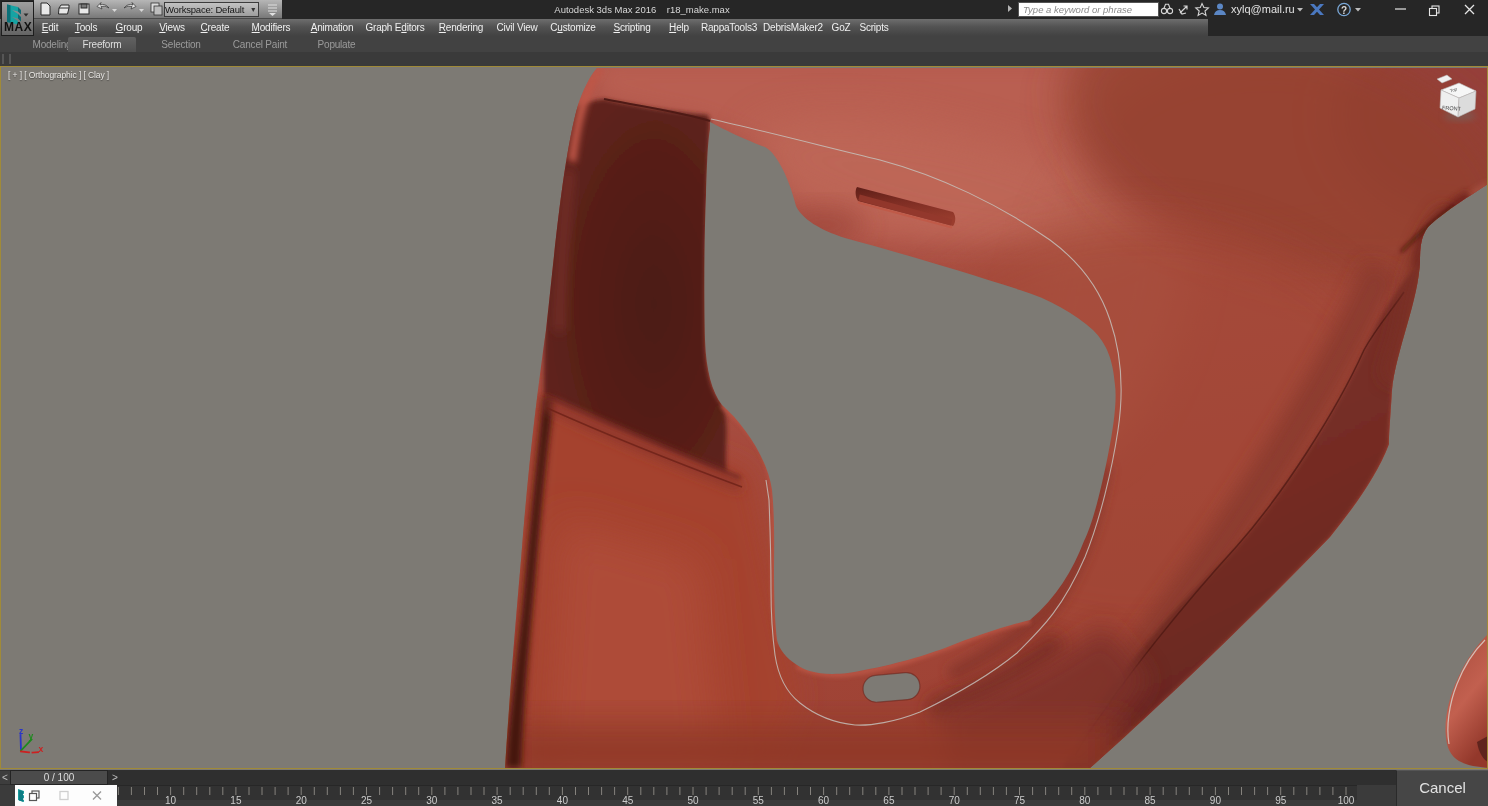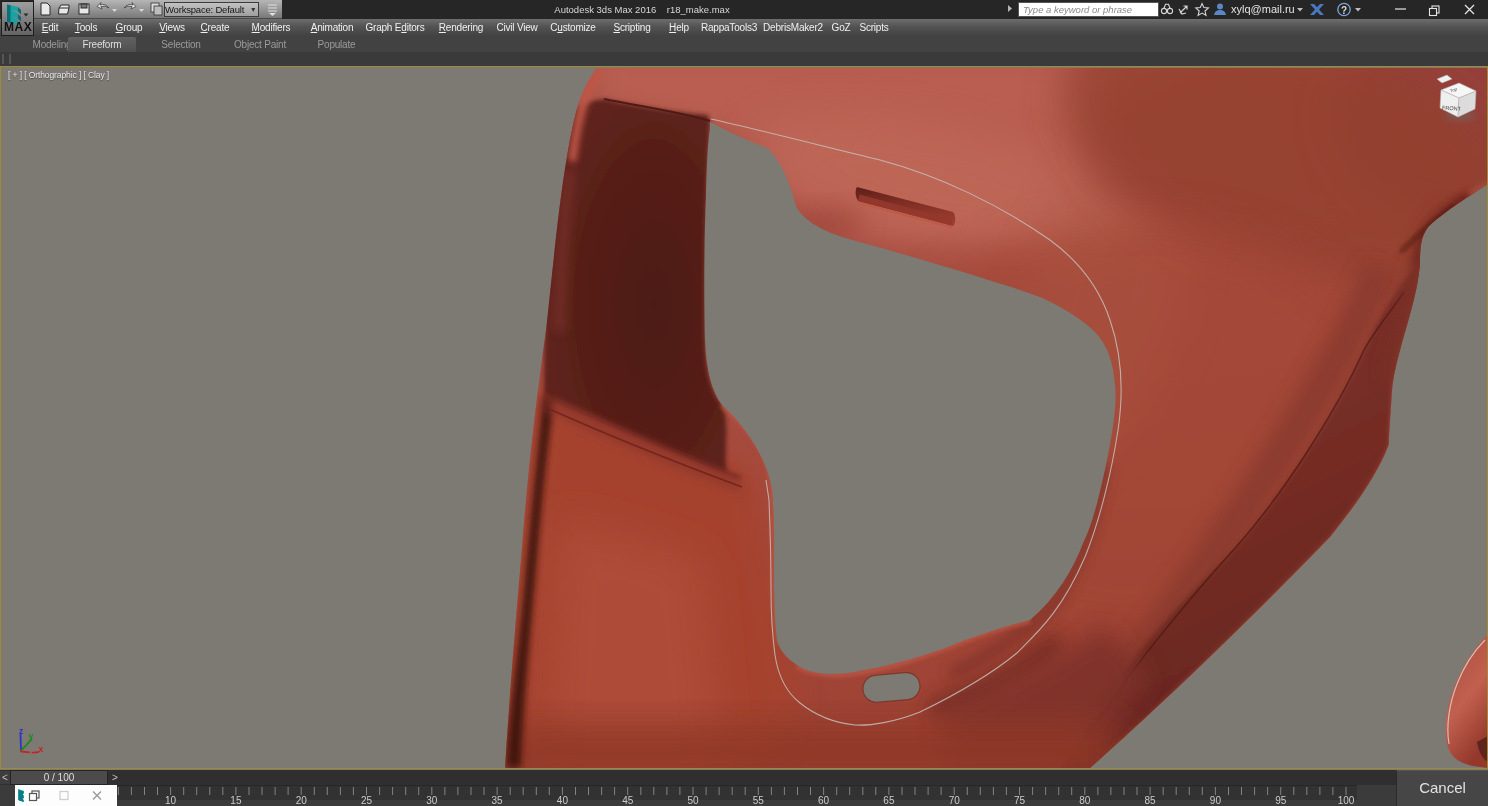--- a/index.html
+++ b/index.html
@@ -15,22 +15,22 @@
     background:linear-gradient(#b6b6b6,#979797 50%,#787878);border-bottom:1px solid #4a4a4a;}
   #wsbox{position:absolute;left:164px;top:2px;width:93px;height:13px;background:linear-gradient(#c2c2c2,#9e9e9e);
     border:1px solid #3c3c3c;color:#161616;font-size:9.5px;line-height:13px;letter-spacing:-0.2px;}
   #wsbox .dd{position:absolute;right:3px;top:0px;color:#333;font-size:8px;}
   #title-text{position:absolute;left:450px;top:4px;width:384px;text-align:center;color:#d8d8d8;font-size:9.5px;}
   
   #searchbox{position:absolute;left:1018px;top:2px;width:139px;height:13px;background:#fff;border:1px solid #555;}
   #searchbox span{color:#8a8a8a;font-style:italic;font-size:9.5px;line-height:13px;padding-left:4px;display:block;border-radius:6px;}
 
   
-  #menubar{position:absolute;left:0;top:19px;width:1488px;height:17px;
-    background:linear-gradient(#6e6e6e,#535353 45%,#484848 80%,#424242);}
+  #menubar{position:absolute;left:0;top:19px;width:1192px;height:17px;
+    background:linear-gradient(#6e6e6e,#535353 45%,#484848 80%,#424242);padding-left:16px;}
   .mitem{position:absolute;top:3px;color:#f0f0f0;font-size:10px;letter-spacing:-0.2px;white-space:pre;}
   .mitem u{text-decoration:underline;}
   
   #ribbon{position:absolute;left:0;top:36px;width:1488px;height:16px;background:#424242;}
   .rtab{position:absolute;top:1px;height:15px;color:#9b9b9b;font-size:10px;letter-spacing:-0.2px;line-height:15px;text-align:center;}
   #tab-free{background:linear-gradient(#626262,#4f4f4f);color:#dedede;border-radius:2px 2px 0 0;}
   #strip{position:absolute;left:0;top:52px;width:1488px;height:15px;background:#3a3a3a;}
   #grip{position:absolute;left:2px;top:54px;width:5px;height:10px;border-left:2px solid #565656;border-right:2px solid #565656;}
   
   #viewport{position:absolute;left:0;top:67px;width:1488px;height:703px;background:#7d7a74;}
@@ -126,21 +126,21 @@
     <span class="mitem" style="left:729px;transform:translateX(-50%)">RappaTools3</span>
     <span class="mitem" style="left:793px;transform:translateX(-50%)">DebrisMaker2</span>
     <span class="mitem" style="left:841px;transform:translateX(-50%)">GoZ</span>
     <span class="mitem" style="left:874px;transform:translateX(-50%)">Scripts</span>
   </div>
 
   <div id="ribbon">
     <span class="rtab" style="left:16px;width:72px;">Modeling</span>
     <span class="rtab" id="tab-free" style="left:68px;width:68px;">Freeform</span>
     <span class="rtab" style="left:145px;width:72px;">Selection</span>
-    <span class="rtab" style="left:214px;width:92px;">Object Paint</span>
+    <span class="rtab" style="left:214px;width:92px;">Cancel Paint</span>
     <span class="rtab" style="left:300px;width:73px;">Populate</span>
     <svg class="abs" style="left:378px;top:39px" width="30" height="11" viewBox="0 0 30 11">
         <rect x="0" y="0" width="13" height="9" rx="2" fill="#f2f2f2"></rect>
         <path d="M3.5,3 l3,3.2 3,-3.2 Z" fill="#2a2a2a"></path>
         <path d="M16,3.5 l2.7,3.4 2.7,-3.4 Z" fill="#cfcfcf"></path>
       </svg>
   </div>
   <div id="strip"></div>
   <div id="grip"></div>
 

